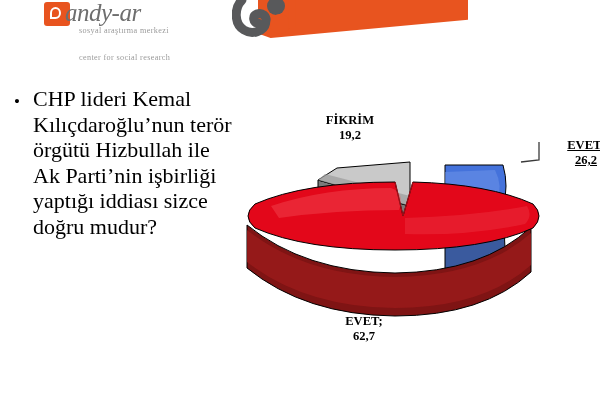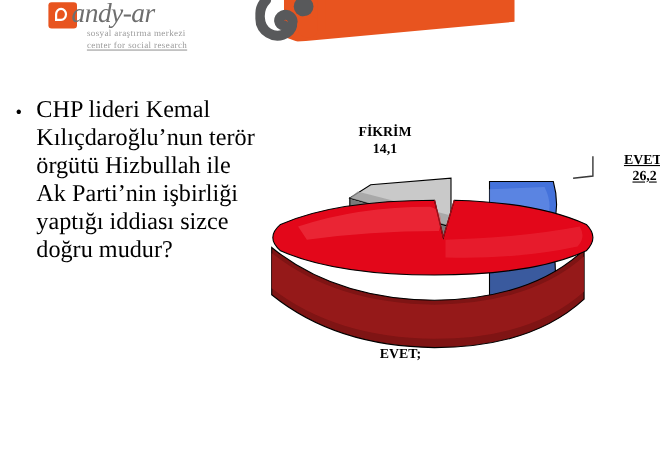--- a/index.html
+++ b/index.html
@@ -72,21 +72,21 @@
     position: absolute;
     left: 1px;
     font-family: "Liberation Serif", serif;
     font-size: 8.2px;
     color: #9A9A9A;
     letter-spacing: 0.35px;
     white-space: nowrap;
     margin-left: 34px;
   }
   .logo-sub1 { top: 24px; }
-  .logo-sub2 { top: 35px; text-decoration: underline; }
+  .logo-sub2 { top: 51px; }
 
   
   .question-block {
     position: absolute;
     left: 10px; top: 86px;
     width: 225px;
   }
   .bullet {
     position: absolute;
     left: 4px; top: 7px;
@@ -202,25 +202,26 @@
       </g>
 
       <g>
         <path d="M294 42 L294 60 L276 62" fill="none" stroke="#3A3A3A" stroke-width="1.3"></path>
       </g>
     </svg>
   </div>
 
   <div class="lbl lbl-fikrim">
     <div>FİKRİM</div>
-    <div>14,1</div>
+    <div>19,2</div>
   </div>
 
   <div class="lbl lbl-evet">
     <div>EVET;</div>
     <div>26,2</div>
   </div>
 
   <div class="lbl lbl-hayir">
     <div>EVET;</div>
+    <div>62,7</div>
   </div>
 
 </div>
 
 </body></html>

